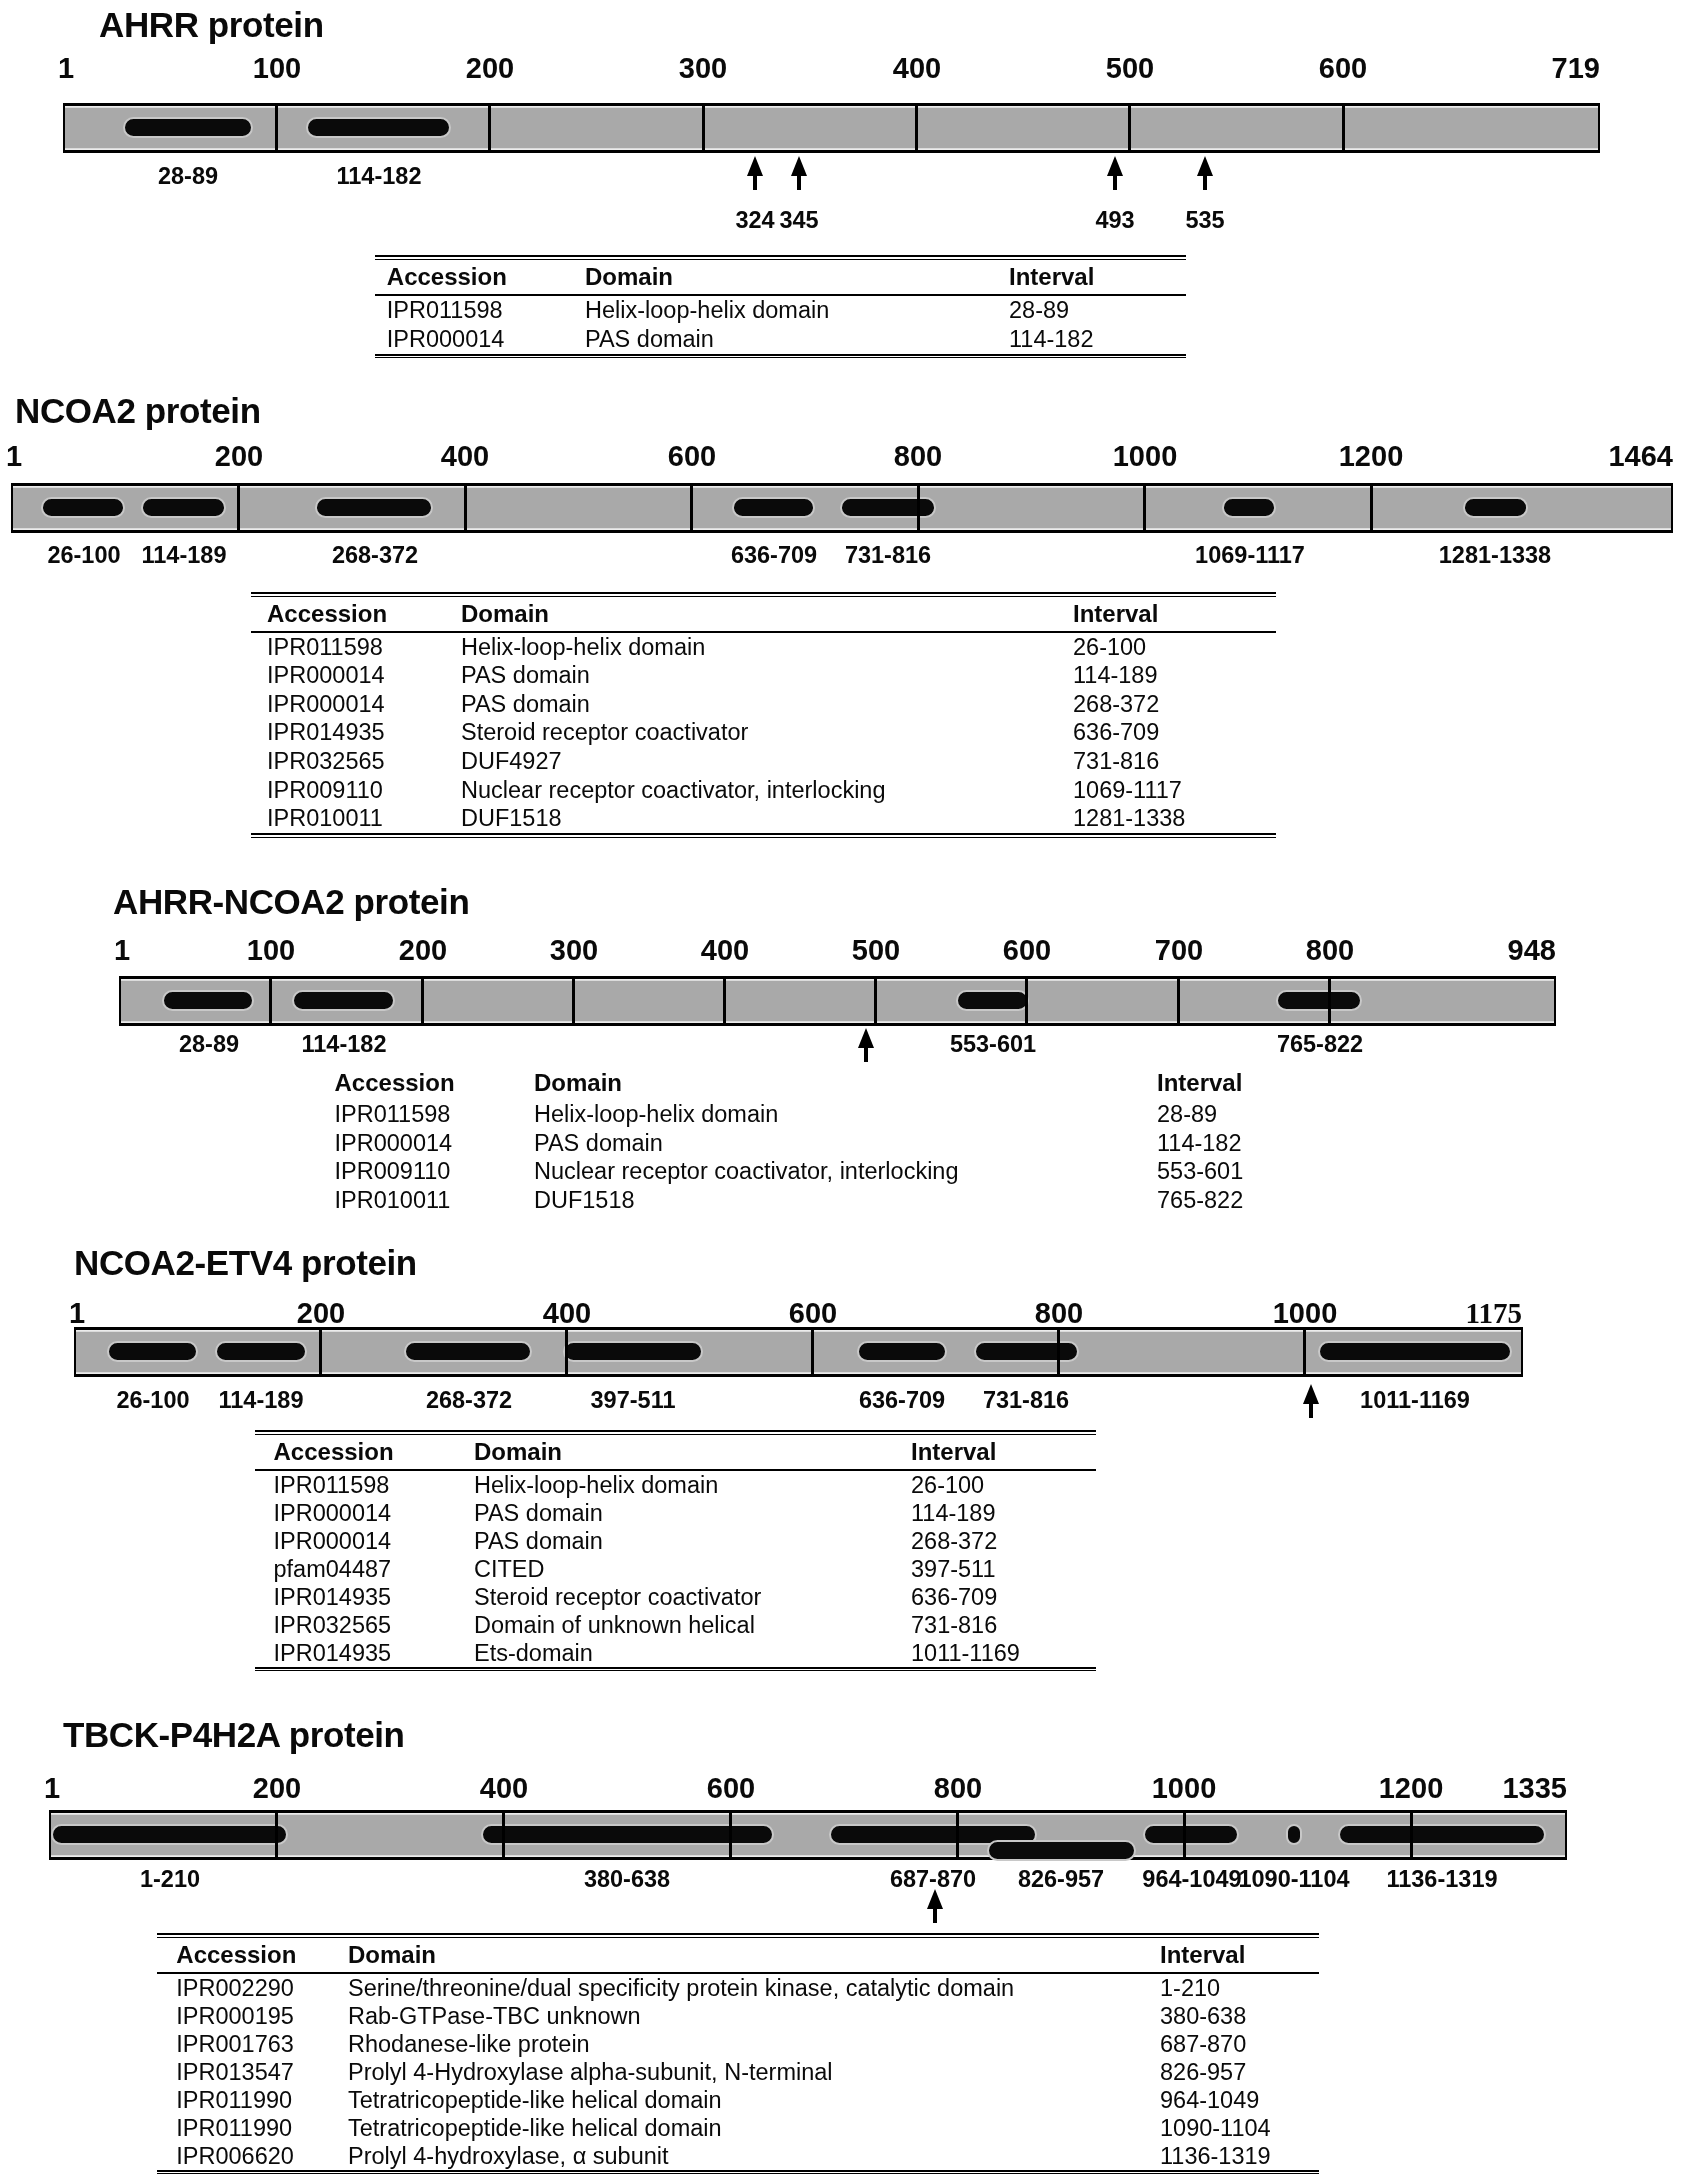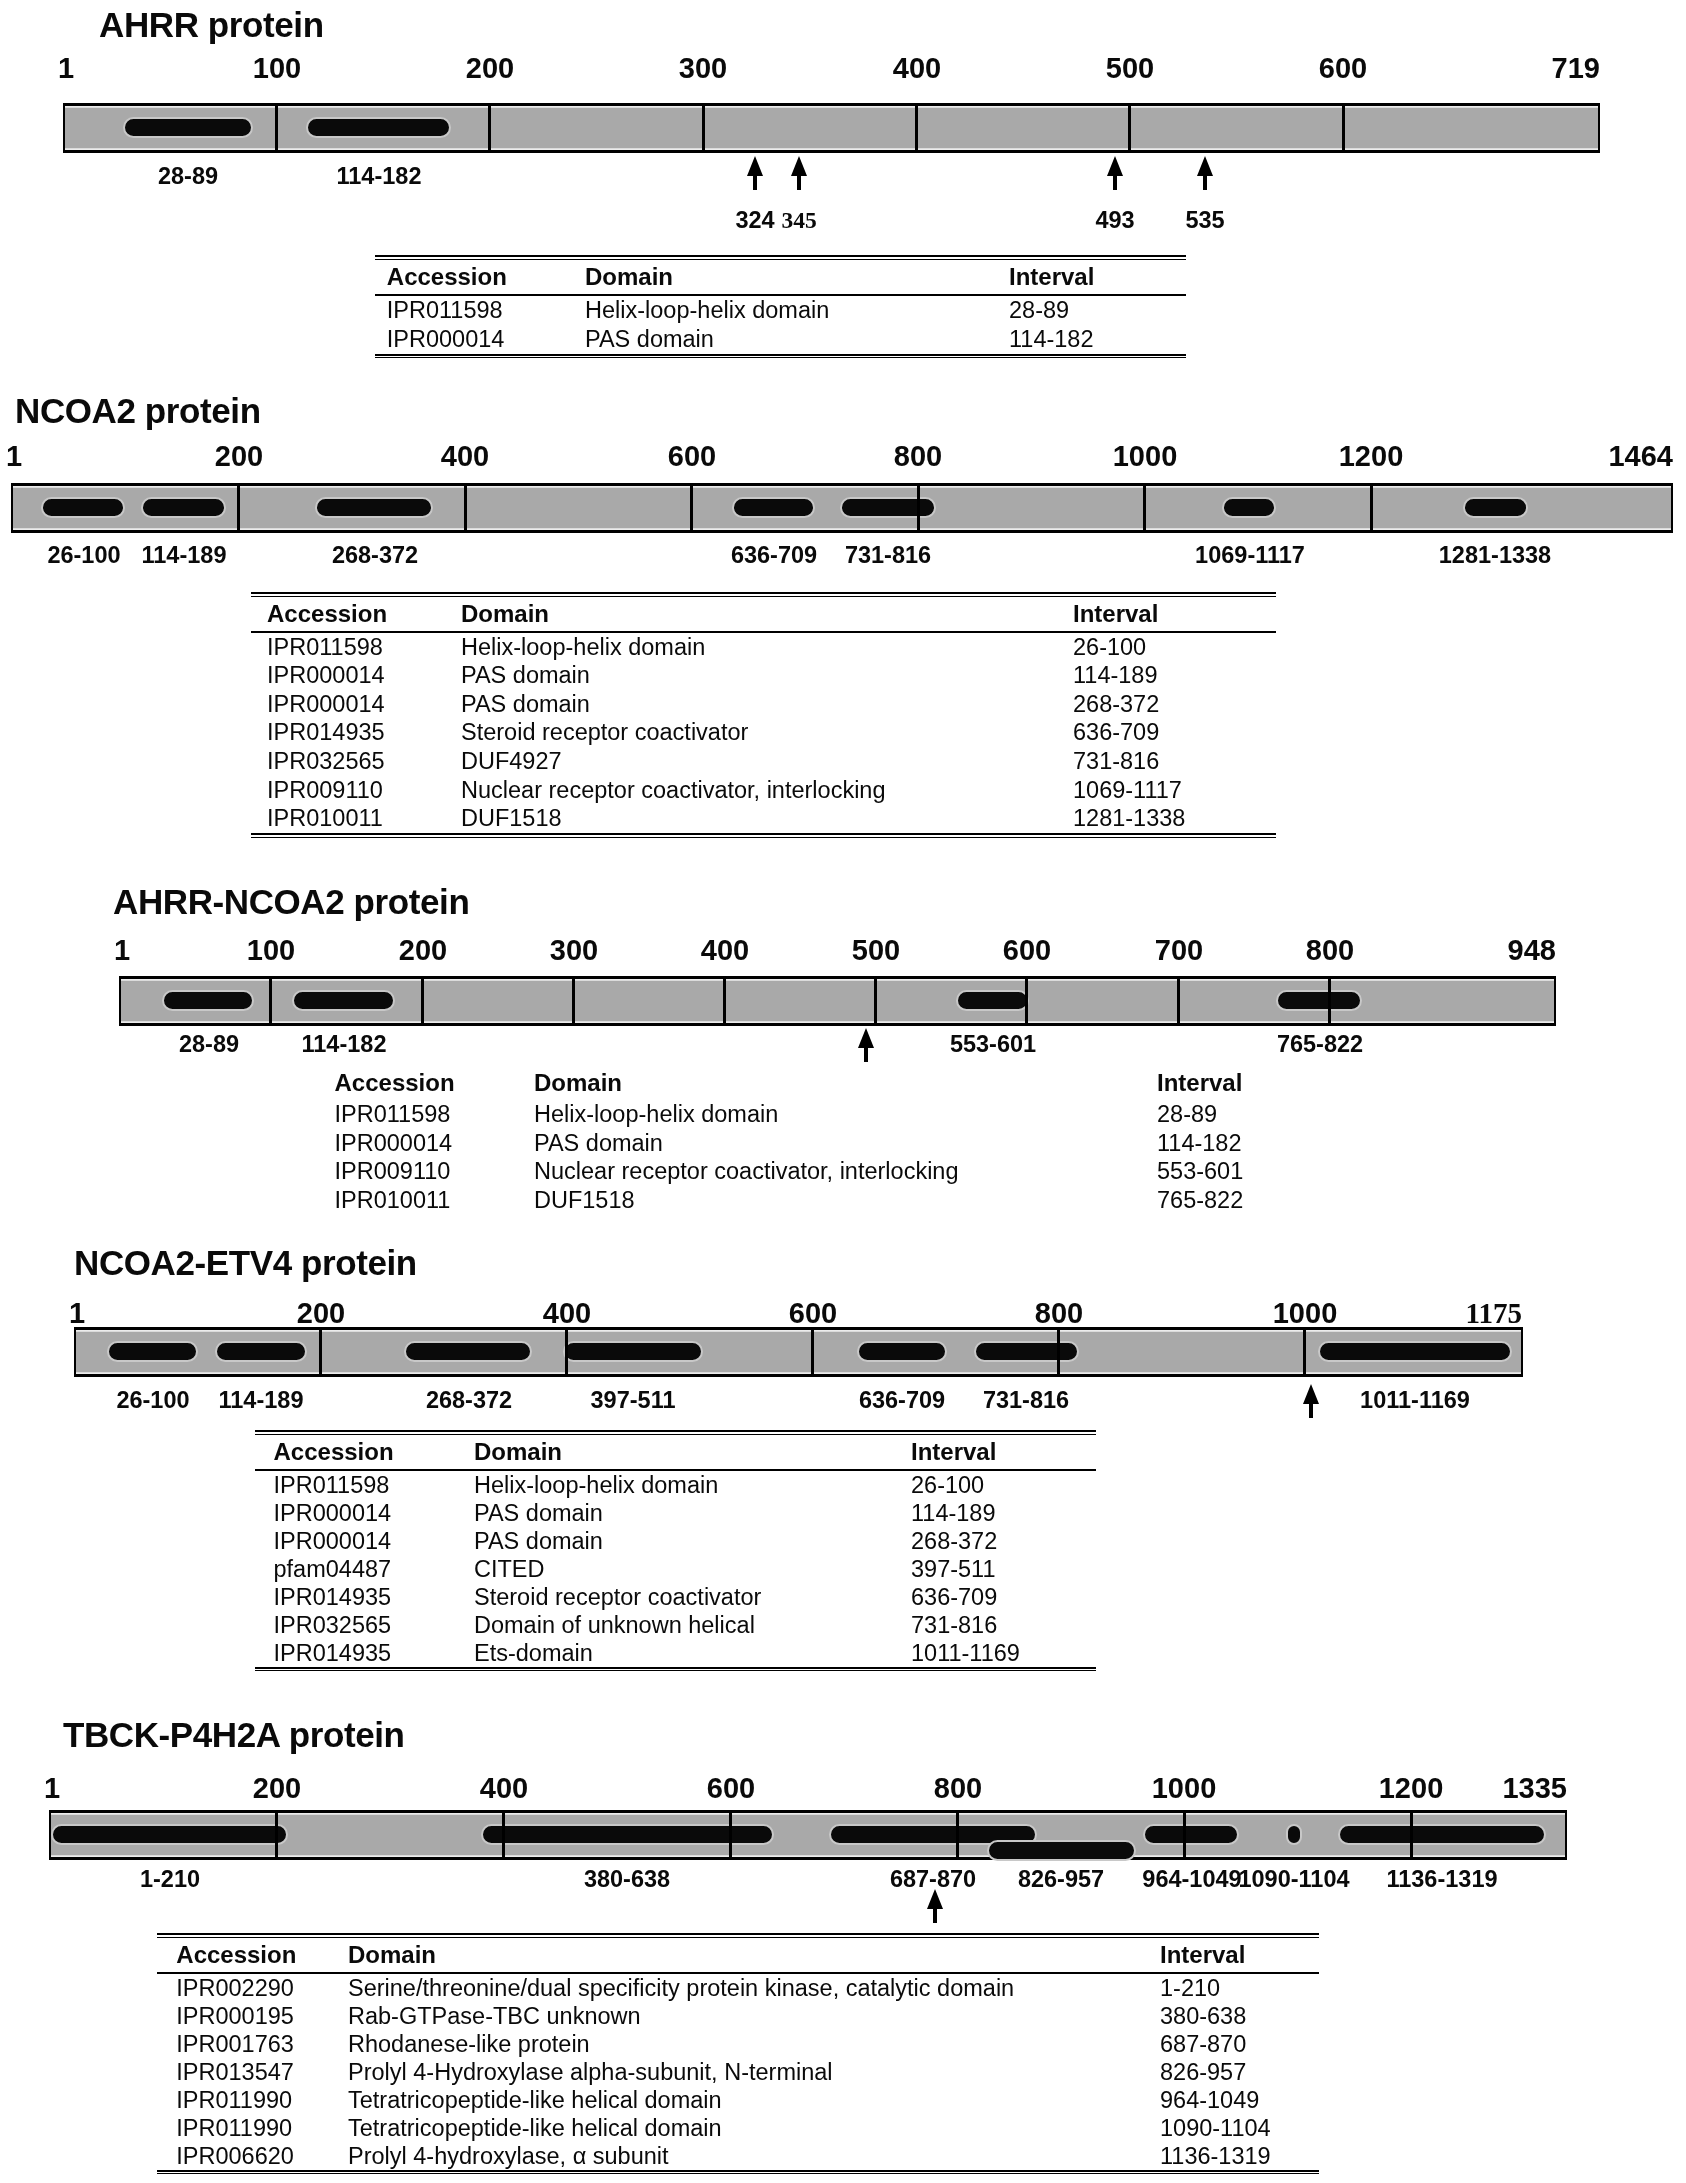--- a/index.html
+++ b/index.html
@@ -67,21 +67,21 @@
       <div class="dlabel ctr" style="left: 379px; top: 163px;">114-182</div>
       <div class="arrow" style="left: 755px; top: 156px;">
         <div class="ahead"></div>
         <div class="astem"></div>
       </div>
       <div class="alabel ctr" style="left: 755px; top: 207px;">324</div>
       <div class="arrow" style="left: 799px; top: 156px;">
         <div class="ahead"></div>
         <div class="astem"></div>
       </div>
-      <div class="alabel ctr" style="left: 799px; top: 207px; font-family: Liberation Serif, serif;">345</div>
+      <div class="alabel ctr" style="left: 799px; top: 207px;">345</div>
       <div class="arrow" style="left: 1115px; top: 156px;">
         <div class="ahead"></div>
         <div class="astem"></div>
       </div>
       <div class="alabel ctr" style="left: 1115px; top: 207px;">493</div>
       <div class="arrow" style="left: 1205px; top: 156px;">
         <div class="ahead"></div>
         <div class="astem"></div>
       </div>
       <div class="alabel ctr" style="left: 1205px; top: 207px;">535</div>

